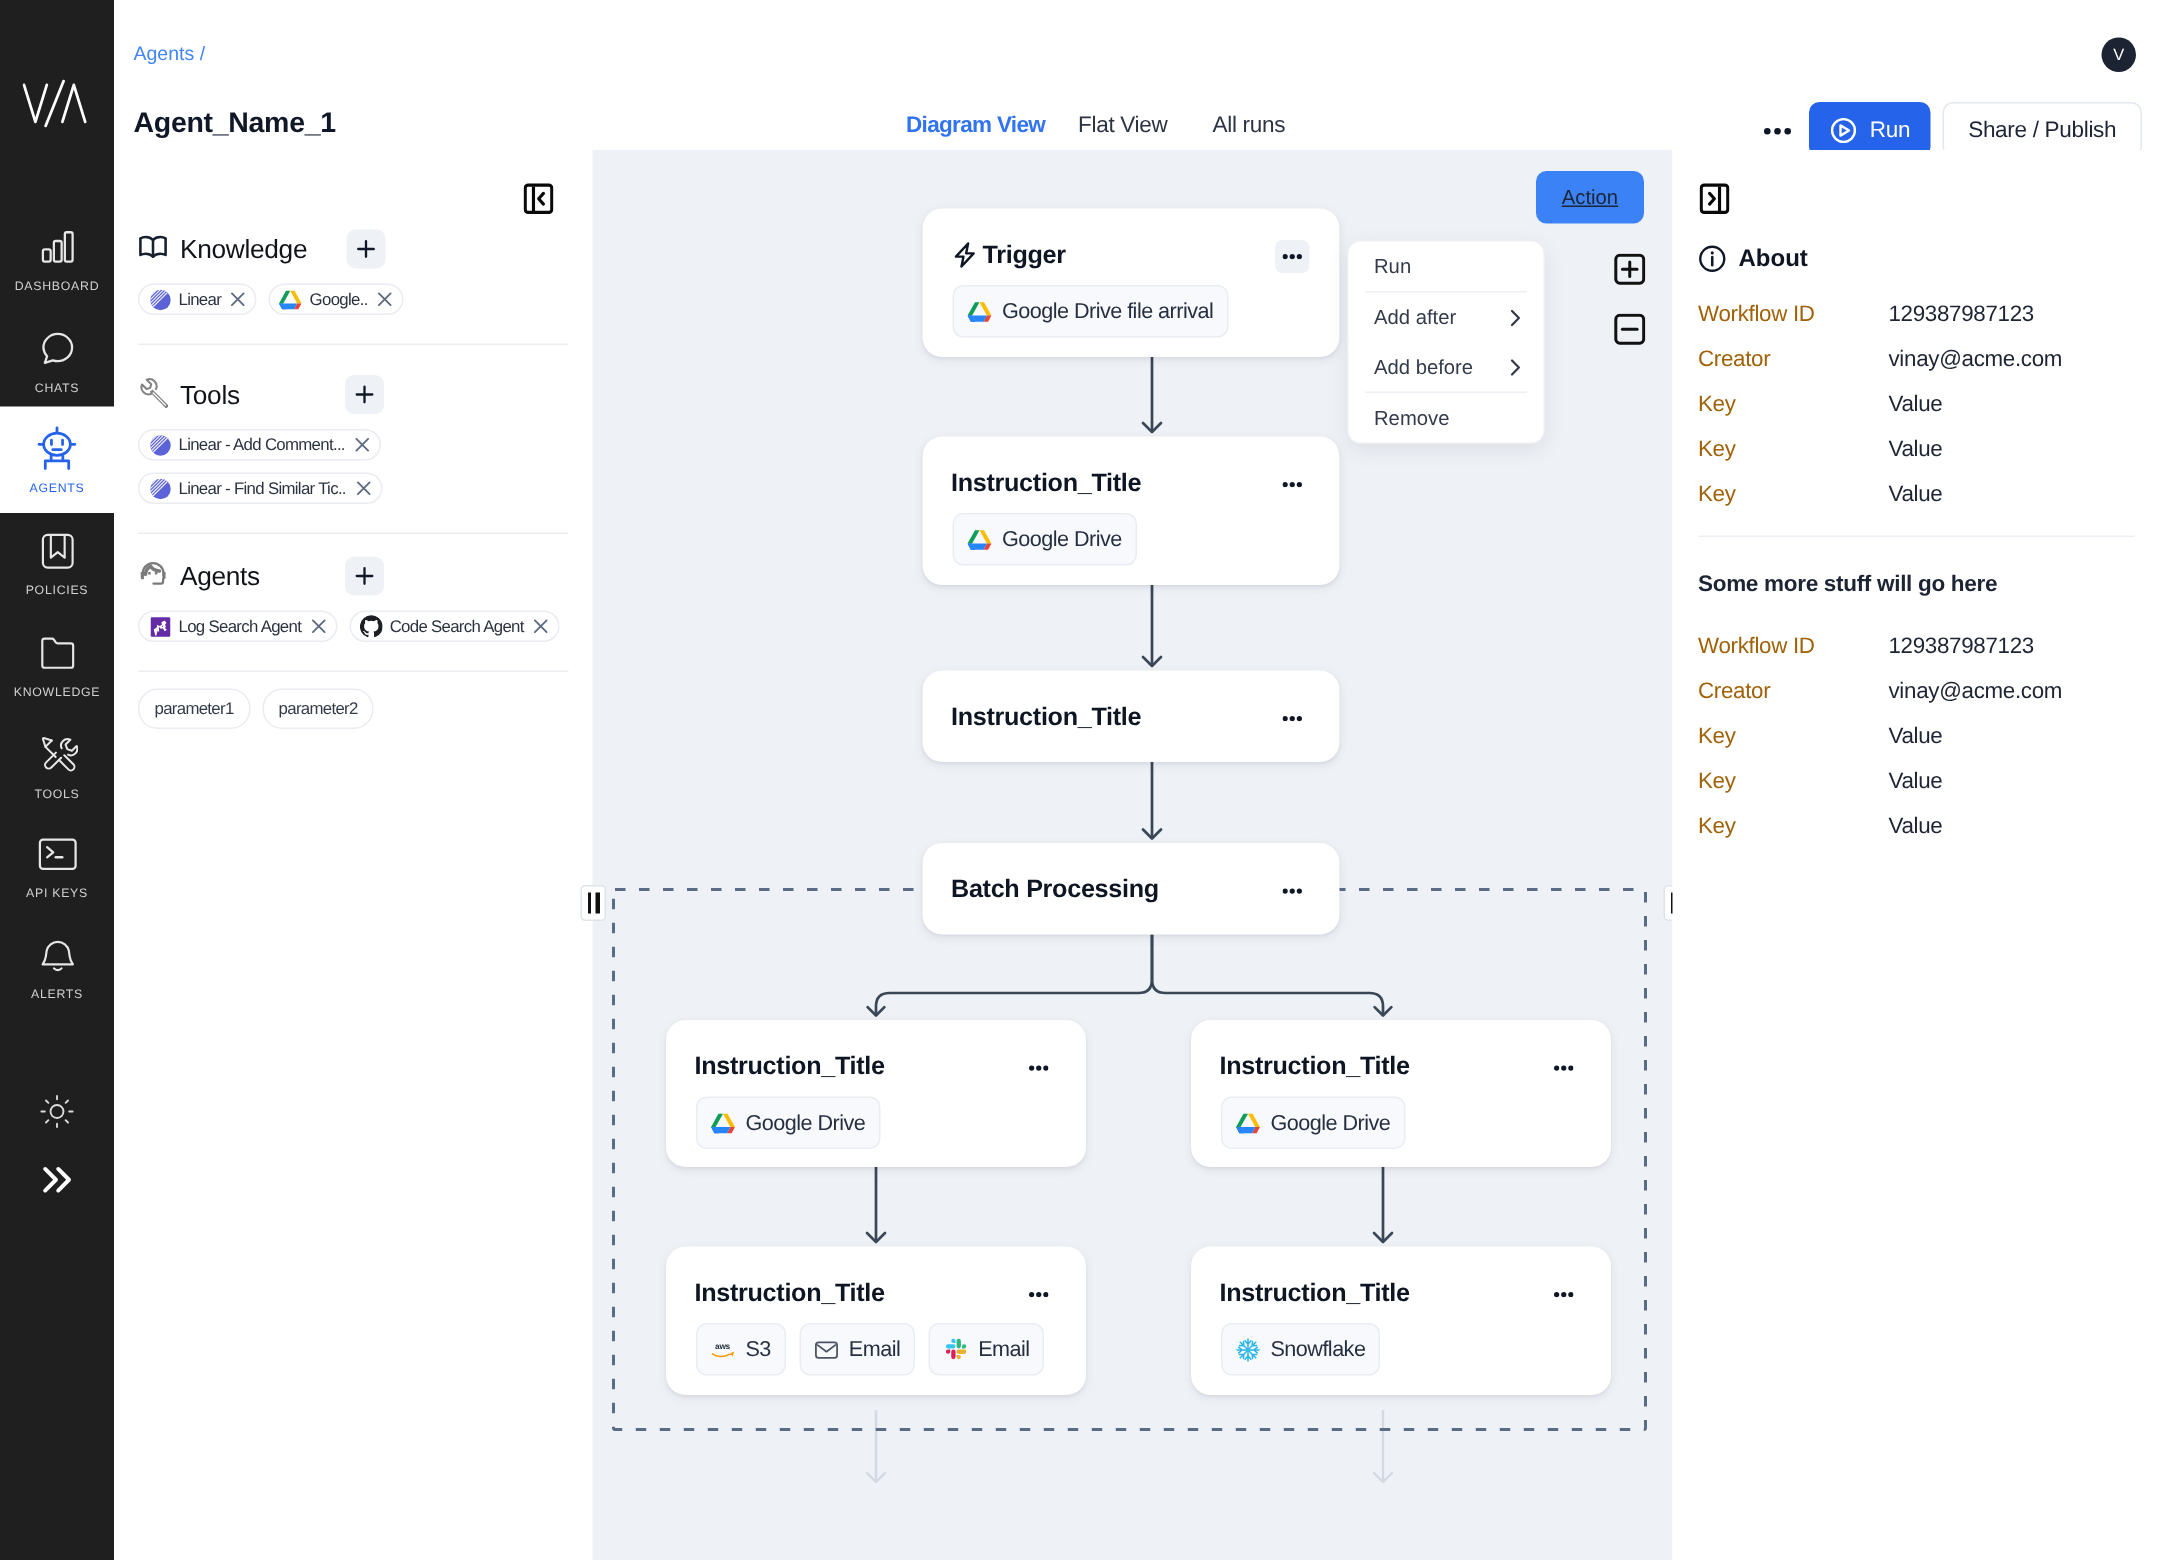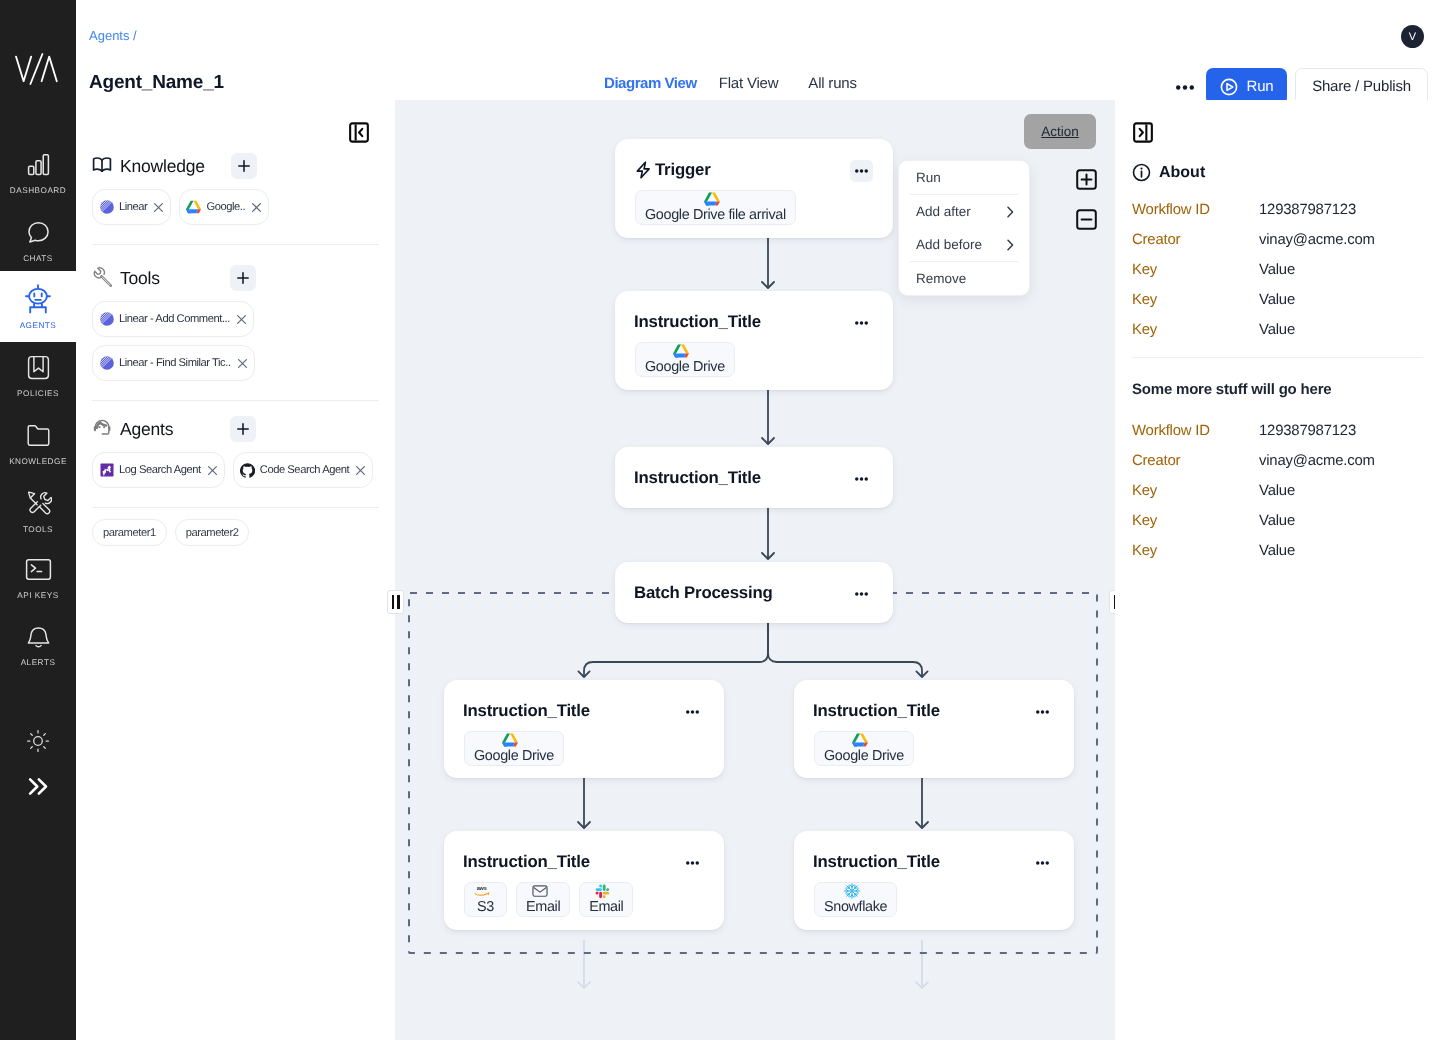--- a/index.html
+++ b/index.html
@@ -46,45 +46,45 @@
 .lpanel{position:absolute;left:76px;top:100px;width:319px;height:940px;background:#fff;}
 .lp-collapse{position:absolute;left:273px;top:22px;width:20px;height:20px;cursor:pointer;}
 .lp-body{position:absolute;left:0;top:53px;width:319px;}
 .sec{position:relative;padding:0 16px;}
 .sec-head{display:flex;align-items:center;height:26px;}
 .sec-ico{width:20px;height:20px;display:flex;align-items:center;justify-content:center;margin-right:8px;flex:0 0 auto;position:relative;top:-1px;}
 .sec-title{font-size:17.5px;font-weight:400;letter-spacing:-.2px;color:#101318;min-width:84px;}
 .sec-add{width:26px;height:26px;border-radius:6px;background:#eef2f7;display:flex;align-items:center;
   justify-content:center;margin-left:26px;cursor:pointer;flex:0 0 auto;}
 .chips{display:flex;flex-wrap:wrap;gap:8px;margin-top:10px;}
-.chip{display:inline-flex;align-items:center;height:36px;border:1px solid #e9ecf1;border-radius:13px;
+.chip{display:inline-flex;align-items:center;height:21px;border:1px solid #e9ecf1;border-radius:13px;
   padding:0 6px;background:#fff;font-size:11.2px;color:#2b3240;cursor:pointer;white-space:nowrap;letter-spacing:-0.45px;}
 .chip .c-ico{width:15px;height:15px;margin-right:5px;display:flex;align-items:center;justify-content:center;flex:0 0 auto;}
 .chip .c-x{margin-left:6px;width:11px;height:11px;display:flex;align-items:center;justify-content:center;cursor:pointer;flex:0 0 auto;}
 .chip.plain{padding:0 10px;color:#333b4a;height:27px;}
 .divider{height:1px;background:#ecedf1;margin:19px 16px 0 16px;}
 
 
 .canvas{position:absolute;left:395px;top:100px;width:720px;height:940px;background:#eef1f6;overflow:hidden;}
 .node{position:absolute;background:#fff;border-radius:13px;box-shadow:0 2px 7px rgba(16,24,40,.07),0 1px 2px rgba(16,24,40,.05);}
 .node-title{position:absolute;left:19px;top:21px;font-size:16.8px;font-weight:bold;letter-spacing:-.2px;color:#0e1523;
   display:flex;align-items:center;gap:1px;}
 .node-dots{position:absolute;right:20px;top:21px;width:23px;height:22px;display:flex;align-items:center;
   justify-content:center;border-radius:5px;cursor:pointer;}
 .node-dots.boxed{background:#eef2f7;}
 .tags{position:absolute;left:20px;top:51px;display:flex;gap:9px;}
 .tag{display:inline-flex;align-items:center;height:35px;border:1px solid #e9edf3;border-radius:7px;
-  background:#f7f9fc;padding:0 9px;font-size:14.4px;color:#262f40;white-space:nowrap;cursor:pointer;letter-spacing:-0.35px;flex-direction:column;}
+  background:#f7f9fc;padding:16px 9px;font-size:14.4px;color:#262f40;white-space:nowrap;cursor:pointer;letter-spacing:-0.35px;}
 .tag .t-ico{width:16px;height:16px;margin-right:7px;display:flex;align-items:center;justify-content:center;flex:0 0 auto;}
 .ctxmenu{position:absolute;background:#fff;border:1px solid #edeff3;border-radius:9px;
   box-shadow:0 4px 14px rgba(16,24,40,.08);}
 .ctxitem{height:33px;display:flex;align-items:center;padding:0 17px;font-size:13.5px;color:#333b4a;cursor:pointer;position:relative;}
 .ctxsep{height:1px;background:#eceff4;margin:0 11px;}
 .ctxitem .ch{position:absolute;right:14px;top:50%;transform:translateY(-50%);}
-.act-btn{position:absolute;left:1023px;top:113px;width:74px;height:37px;background:#a3a3a3;border:1px solid #eef1f6;
+.act-btn{position:absolute;left:1023px;top:113px;width:74px;height:37px;background:#3b82f6;border:1px solid #eef1f6;
   border-radius:8px;display:flex;align-items:center;justify-content:center;font-size:13.5px;color:#1d2433;cursor:pointer;text-decoration:underline;}
 .zbtn{position:absolute;width:21px;height:21px;cursor:pointer;}
 .grp{position:absolute;}
 .ghandle{position:absolute;width:17px;height:24px;background:#fff;border:1px solid #dfe3ea;border-radius:3px;
   display:flex;align-items:center;justify-content:center;gap:3px;cursor:ew-resize;}
 .ghandle i{display:block;width:2.5px;height:14px;background:#111;}
 
 
 .rpanel{position:absolute;left:1115px;top:100px;width:325px;height:940px;background:#fff;}
 .rp-collapse{position:absolute;left:18px;top:22px;width:20px;height:20px;cursor:pointer;}

